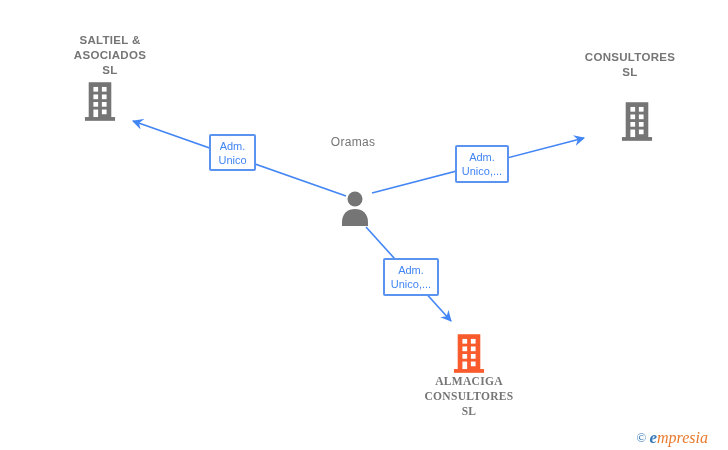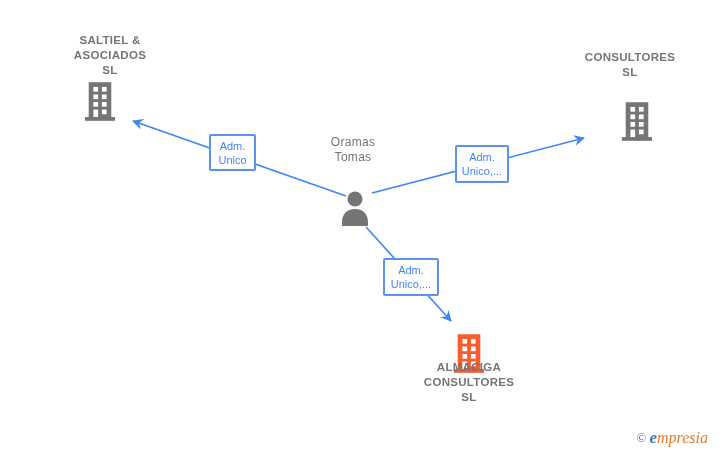--- a/index.html
+++ b/index.html
@@ -88,21 +88,20 @@
           <rect x="19" y="21" width="5" height="5" fill="#fff"></rect>
         <rect x="10" y="29" width="5" height="8" fill="#fff"></rect>
           <rect x="19" y="29" width="5" height="5" fill="#fff"></rect>
       </svg>
     </div>
   </div>
 
   <div class="node">
     <div class="node-label" style="left:293px;top:135px;width:120px;font-weight:normal;font-size:12px;">
       <div>Oramas</div>
-      <div>Tomas</div>
     </div>
     <div class="icon-box gray-icon" style="left:338px;top:190px;">
       <svg width="34" height="36" viewBox="0 0 34 36">
         <circle cx="17" cy="9" r="7.5" fill="currentColor"></circle>
         <path d="M4,36 v-4 c0,-8.5 5.8,-13 13,-13 s13,4.5 13,13 v4 z" fill="currentColor"></path>
       </svg>
     </div>
   </div>
 
   <div class="node">
@@ -113,21 +112,21 @@
         <rect x="10" y="5" width="5" height="5" fill="#fff"></rect>
           <rect x="19" y="5" width="5" height="5" fill="#fff"></rect>
         <rect x="10" y="13" width="5" height="5" fill="#fff"></rect>
           <rect x="19" y="13" width="5" height="5" fill="#fff"></rect>
         <rect x="10" y="21" width="5" height="5" fill="#fff"></rect>
           <rect x="19" y="21" width="5" height="5" fill="#fff"></rect>
         <rect x="10" y="29" width="5" height="8" fill="#fff"></rect>
           <rect x="19" y="29" width="5" height="5" fill="#fff"></rect>
       </svg>
     </div>
-    <div class="node-label" style="left:407px;top:360px;width:124px;">
+    <div class="node-label" style="left:407px;top:374px;width:124px;font-family:Liberation Serif, serif;">
       <div>ALMACIGA</div>
       <div>CONSULTORES</div>
       <div>SL</div>
     </div>
   </div>
 
   <div class="edge-label" style="left:209px;top:134px;width:47px;height:37px;">
     <div>Adm.</div>
     <div>Unico</div>
   </div>

